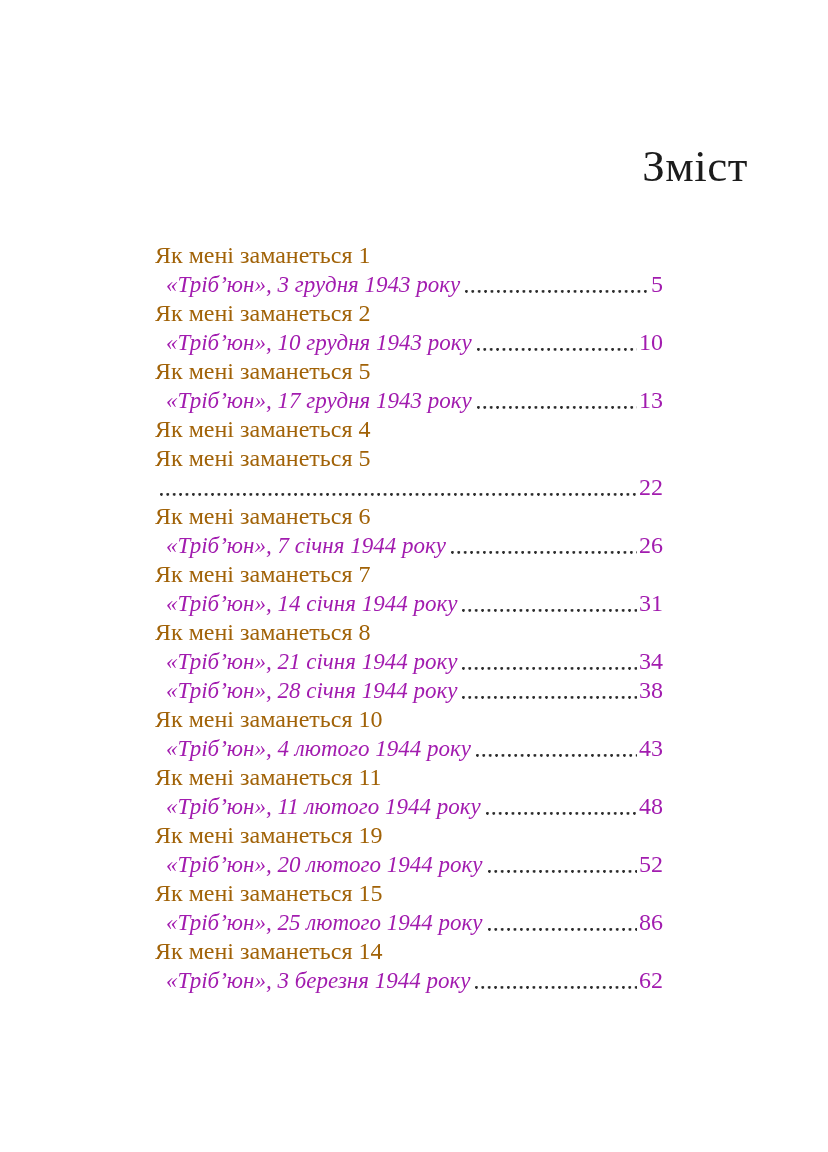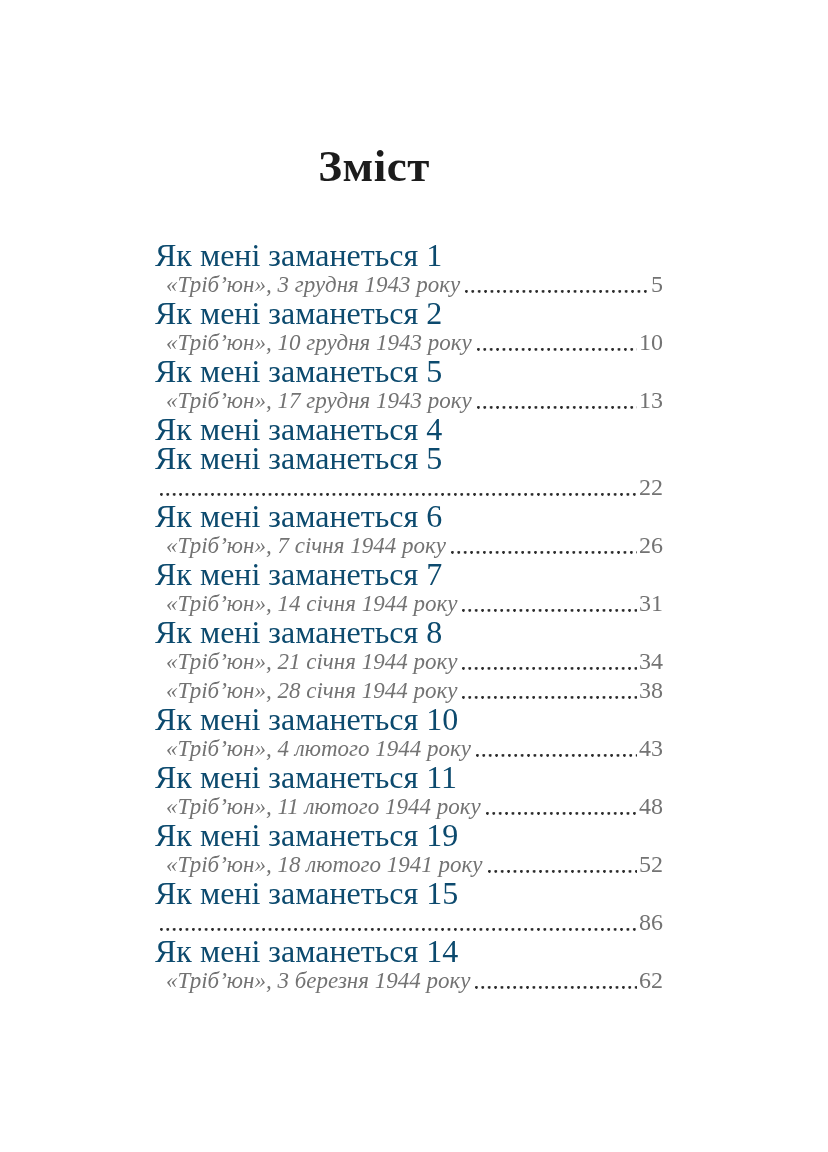--- a/index.html
+++ b/index.html
@@ -19,48 +19,48 @@
     position: absolute;
     inset: 0;
     background: #ffffff;
   }
   h1.book-title {
     margin: 0;
     position: absolute;
     top: 140px;
     left: 0;
     width: 748px;
-    text-align: center;
+    text-align: right;
     font-size: 45px;
-    font-weight: 700;
+    font-weight: 400;
     letter-spacing: 0.5px;
     color: #1c1c1c;
   }
   .toc {
     position: absolute;
     top: 241px;
     left: 155px;
     width: 508px;
   }
   .entry {
     margin: 0 0 0 0;
   }
   .entry-title {
-    font-size: 32px;
+    font-size: 24px;
     line-height: 29px;
     font-weight: 400;
-    color: #0c4a6e;
+    color: #a16207;
     white-space: nowrap;
   }
   .entry-subrow {
     display: flex;
     align-items: baseline;
     font-size: 23px;
     line-height: 29px;
-    color: #737373;
+    color: #a21caf;
   }
   .sub-text {
     font-style: italic;
     padding-left: 11px;
     white-space: nowrap;
   }
   .dots {
     flex: 1 1 auto;
     min-width: 10px;
     height: 3px;
@@ -172,29 +172,30 @@
     <div class="entry-subrow">
       <span class="sub-text">«Тріб’юн», 11 лютого 1944 року</span>
       <span class="dots"></span>
       <span class="pagenum">48</span>
     </div>
   </div>
 
   <div class="entry">
     <div class="entry-title">Як мені заманеться 19</div>
     <div class="entry-subrow">
-      <span class="sub-text">«Тріб’юн», 18 лютого 1941 року</span>
+      <span class="sub-text">«Тріб’юн», 20 лютого 1944 року</span>
       <span class="dots"></span>
       <span class="pagenum">52</span>
     </div>
   </div>
 
   <div class="entry">
     <div class="entry-title">Як мені заманеться 15</div>
     <div class="entry-subrow">
+      <span class="sub-text">«Тріб’юн», 25 лютого 1944 року</span>
       <span class="dots"></span>
       <span class="pagenum">86</span>
     </div>
   </div>
 
   <div class="entry">
     <div class="entry-title">Як мені заманеться 14</div>
     <div class="entry-subrow">
       <span class="sub-text">«Тріб’юн», 3 березня 1944 року</span>
       <span class="dots"></span>

